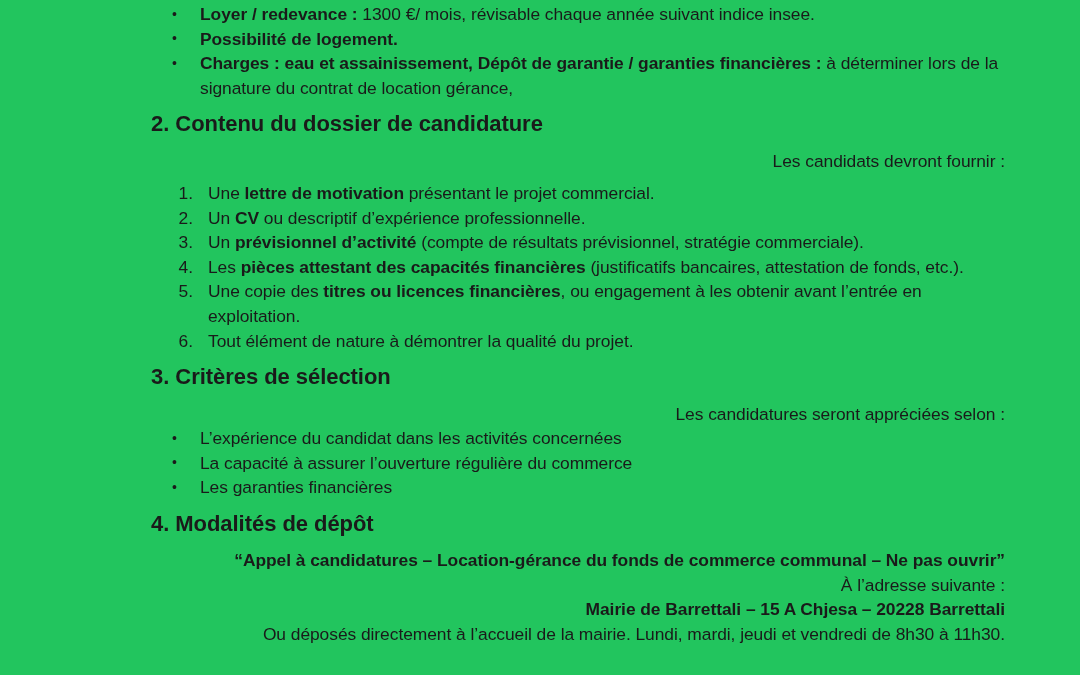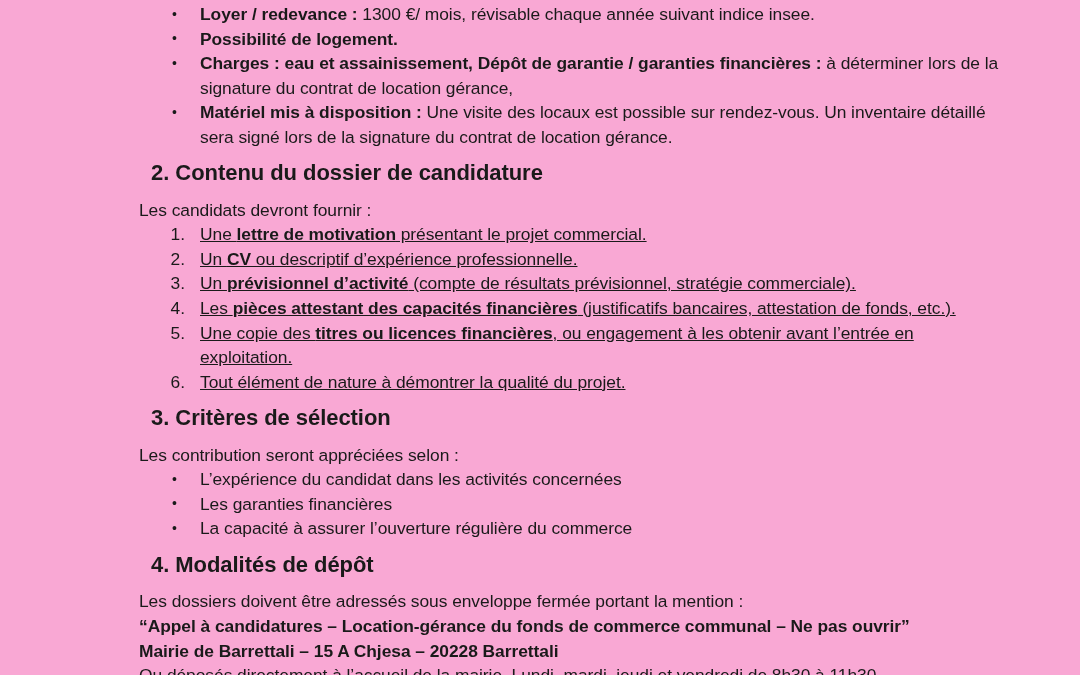--- a/index.html
+++ b/index.html
@@ -14,32 +14,32 @@
     overflow: hidden;
     font-family: "Liberation Sans", "DejaVu Sans", sans-serif;
     color: #1a1a1a;
     -webkit-font-smoothing: antialiased;
   }
 
   .page {
     position: relative;
     width: 1080px;
     height: 675px;
-    background: #f9a8d4;
+    background: #22c55e;
     box-sizing: border-box;
     padding: 2px 75px 0 139px;
   }
 
   
   .para {
     font-size: 17.4px;
     line-height: 24.55px;
     letter-spacing: -0.05px;
     margin: 0;
-    text-align: left;
+    text-align: right;
     white-space: normal;
   }
   .para.bold,
   .heading {
     font-weight: bold;
   }
   .heading {
     font-size: 22px;
     line-height: 24.55px;
     margin: 12px;
@@ -67,24 +67,23 @@
     left: 33px;              
     top: -0.5px;
     font-size: 14px;
     line-height: 24.55px;
     color: #1a1a1a;
   }
 
   
   .num-list {
     list-style: none;
-    margin: 0;
+    margin: 8px;
     padding: 0;
     counter-reset: item;
-    text-decoration: underline;
   }
   .num-list > li {
     position: relative;
     padding-left: 61px;
     font-size: 17.4px;
     line-height: 24.55px;
     letter-spacing: -0.05px;
     counter-increment: item;
   }
   .num-list > li::before {
@@ -106,23 +105,20 @@
   <ul class="bullet-list">
     <li>
       <b>Loyer / redevance :</b><span> 1300 €/ mois, révisable chaque année suivant indice insee.</span>
     </li>
     <li>
       <b>Possibilité de logement.</b><span></span>
     </li>
     <li>
       <b>Charges : eau et assainissement, Dépôt de garantie / garanties financières :</b><span> à déterminer lors de la signature du contrat de location gérance,</span>
     </li>
-    <li>
-      <b>Matériel mis à disposition :</b><span> Une visite des locaux est possible sur rendez-vous. Un inventaire détaillé sera signé lors de la signature du contrat de location gérance.</span>
-    </li>
   </ul>
 
   <div class="heading">2. Contenu du dossier de candidature</div>
   <div class="para">Les candidats devront fournir :</div>
 
   <ol class="num-list">
     <li>
       <span>Une </span><b>lettre de motivation</b><span> présentant le projet commercial.</span>
     </li>
     <li>
@@ -136,27 +132,27 @@
     </li>
     <li>
       <span>Une copie des </span><b>titres ou licences financières</b><span>, ou engagement à les obtenir avant l’entrée en exploitation.</span>
     </li>
     <li>
       <span>Tout élément de nature à démontrer la qualité du projet.</span><b></b><span></span>
     </li>
   </ol>
 
   <div class="heading">3. Critères de sélection</div>
-  <div class="para">Les contribution seront appréciées selon :</div>
+  <div class="para">Les candidatures seront appréciées selon :</div>
 
   <ul class="bullet-list">
     <li>L’expérience du candidat dans les activités concernées</li>
+    <li>La capacité à assurer l’ouverture régulière du commerce</li>
     <li>Les garanties financières</li>
-    <li>La capacité à assurer l’ouverture régulière du commerce</li>
   </ul>
 
   <div class="heading">4. Modalités de dépôt</div>
-  <div class="para">Les dossiers doivent être adressés sous enveloppe fermée portant la mention :</div>
   <div class="para bold">“Appel à candidatures – Location-gérance du fonds de commerce communal – Ne pas ouvrir”</div>
+  <div class="para">À l’adresse suivante :</div>
   <div class="para bold">Mairie de Barrettali – 15 A Chjesa – 20228 Barrettali</div>
   <div class="para">Ou déposés directement à l’accueil de la mairie. Lundi, mardi, jeudi et vendredi de 8h30 à 11h30.</div>
 
 </div>
 
 </body></html>

